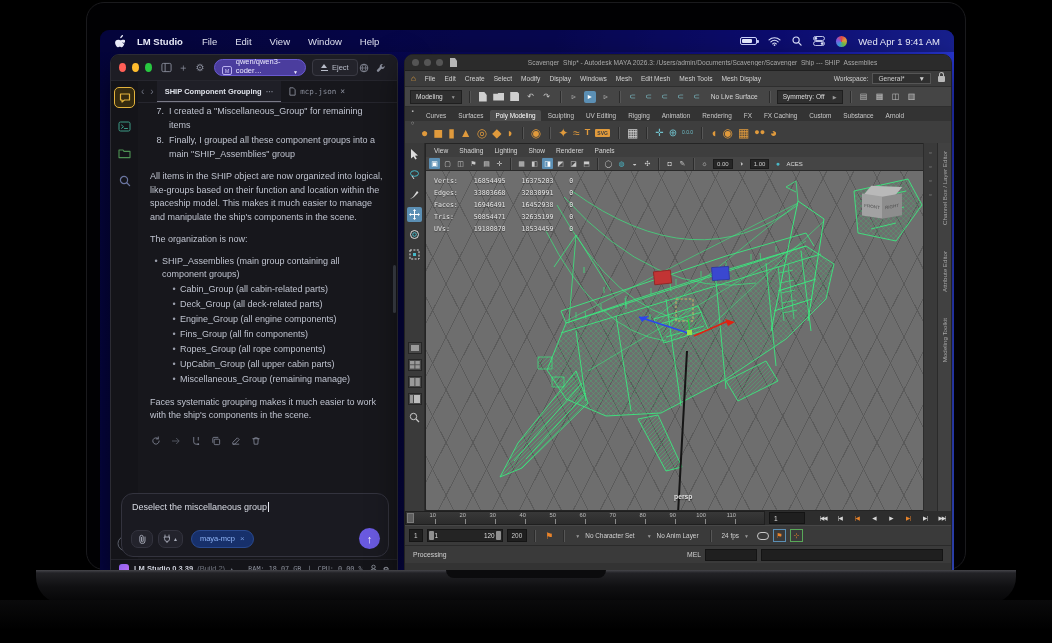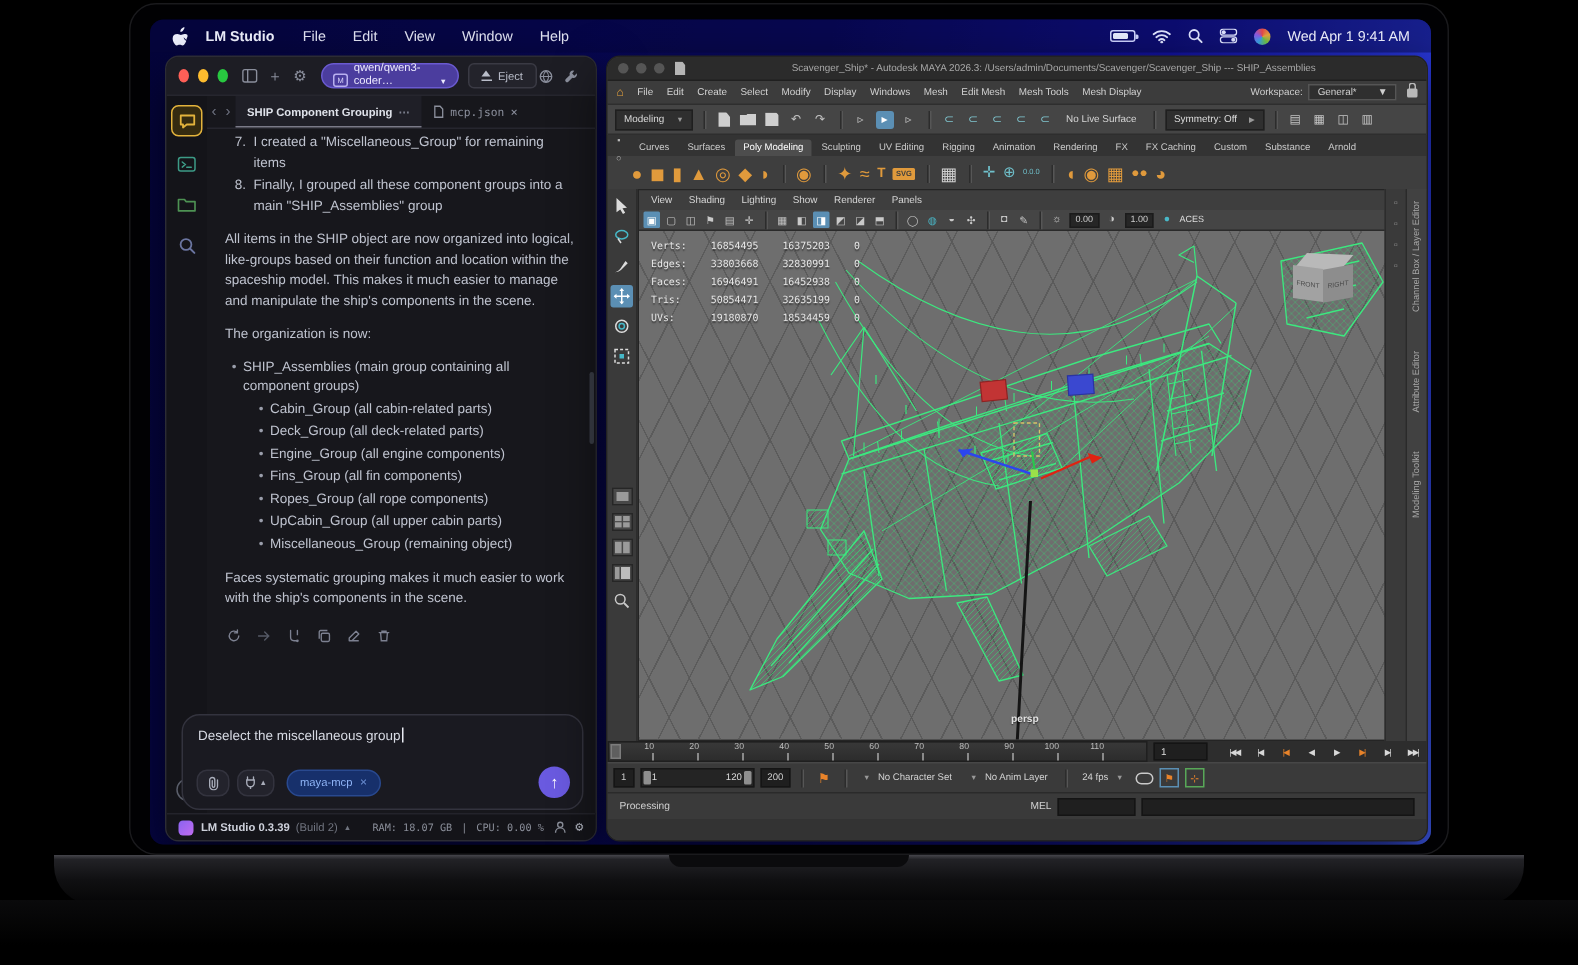--- a/index.html
+++ b/index.html
@@ -4,21 +4,21 @@
 <style>
   html,body{margin:0;padding:0;background:#000;width:1052px;height:643px;overflow:hidden}
   *{box-sizing:border-box}
   #stage{position:relative;width:1052px;height:643px;font-family:"Liberation Sans",sans-serif;-webkit-font-smoothing:antialiased}
   
   .screen{position:absolute;left:86px;top:2px;width:880px;height:568px;background:#010103;border-radius:18px;border:1px solid #1a1a1d;box-shadow:0 0 0 3px #000}
   .base{position:absolute;left:36px;top:570px;width:980px;height:33px;border-radius:0 0 26px 26px;background:linear-gradient(180deg,#45454b 0px,#222226 3px,#101012 50%,#050506 100%)}
   .base-notch{position:absolute;left:50%;transform:translateX(-50%);top:0;width:160px;height:8px;background:#0b0b0d;border-radius:0 0 9px 9px}
   .base-shadow{position:absolute;left:0;top:600px;width:1052px;height:43px;background:linear-gradient(180deg,#0a0a0b,#000 70%)}
   
-  .desktop{position:absolute;left:13px;top:10px;width:854px;height:550px;border-radius:9px;overflow:hidden;background:linear-gradient(100deg,#04043c 0%,#090960 48%,#12129a 72%,#2939d6 92%,#3f5bf0 100%)}
+  .desktop{position:absolute;left:13px;top:27px;width:854px;height:550px;border-radius:9px;overflow:hidden;background:linear-gradient(100deg,#04043c 0%,#090960 48%,#12129a 72%,#2939d6 92%,#3f5bf0 100%)}
   .menubar{position:absolute;left:0;top:0;width:854px;height:22px;display:flex;align-items:center;color:#f0f2ff;font-size:9.5px;padding:0 14px;background:rgba(6,6,60,.45)}
   .menubar .app{font-weight:bold;margin:0 10px 0 12px}
   .menubar .mi{margin:0 9px;opacity:.95}
   .mb-right{margin-left:auto;display:flex;align-items:center;gap:11px}
   .battery{width:17px;height:8px;border:1px solid #cfd4ff;border-radius:2px;position:relative}
   .battery i{position:absolute;left:1px;top:1px;bottom:1px;width:10px;background:#e8ecff;border-radius:1px}
   .battery::after{content:"";position:absolute;right:-3px;top:2px;width:2px;height:3px;background:#cfd4ff;border-radius:0 1px 1px 0}
   .rainbow{width:11px;height:11px;border-radius:50%;background:conic-gradient(#e5484d,#e8a33d,#6cc24a,#3aa0e8,#8a5ae8,#e5484d)}
   .clock{font-size:9.5px;white-space:nowrap}
   
@@ -315,21 +315,21 @@
               <div class="brow">
                   <span class="d">•</span>
                   <span>Ropes_Group (all rope components)</span>
                 </div>
               <div class="brow">
                   <span class="d">•</span>
                   <span>UpCabin_Group (all upper cabin parts)</span>
                 </div>
               <div class="brow">
                   <span class="d">•</span>
-                  <span>Miscellaneous_Group (remaining object)</span>
+                  <span>Miscellaneous_Group (remaining manage)</span>
                 </div>
             </div>
           </div>
           <div class="chat-p">Faces systematic grouping makes it much easier to work with the ship's components in the scene.</div>
           <div class="chat-actions">
             <span class="act">
                 <svg width="10" height="10" viewBox="0 0 11 11">
                   <path d="M9 5.5a3.5 3.5 0 1 1-1-2.5M8 1v2.2H5.8" stroke="#7c8090" fill="none" stroke-linecap="round"></path>
                 </svg>
               </span>

